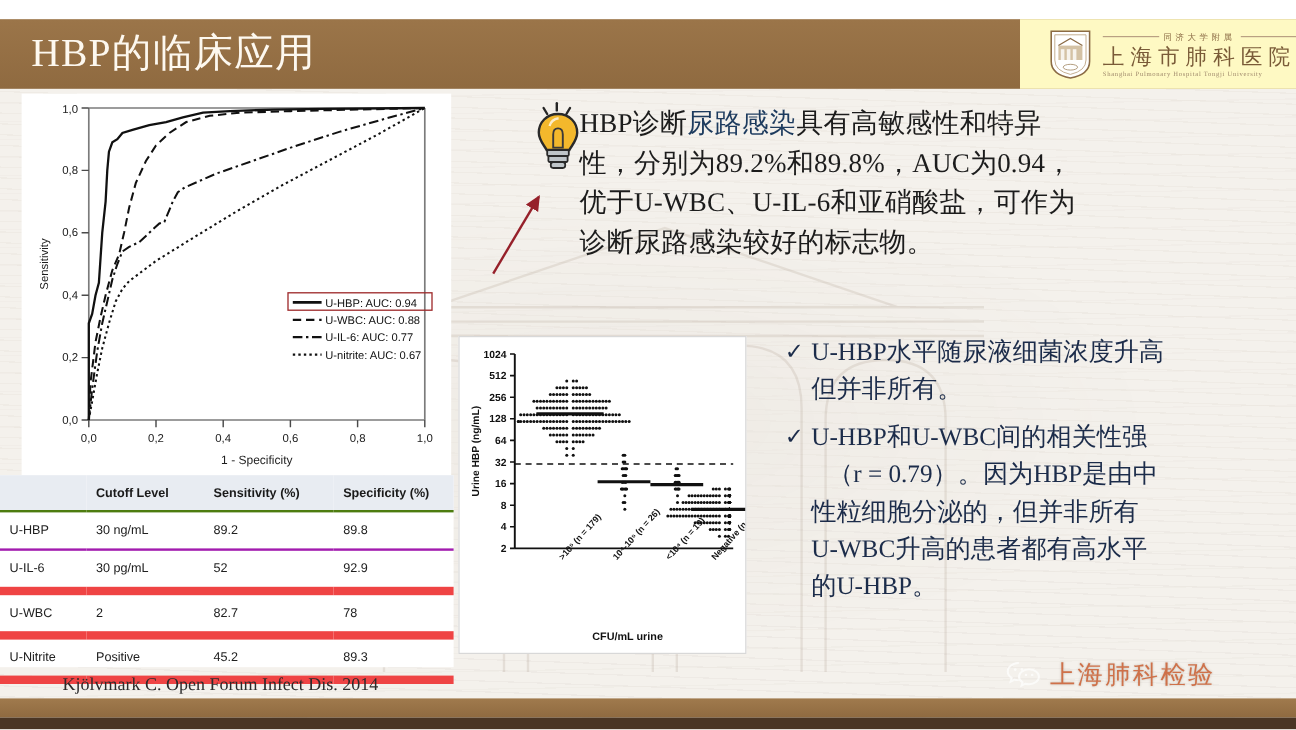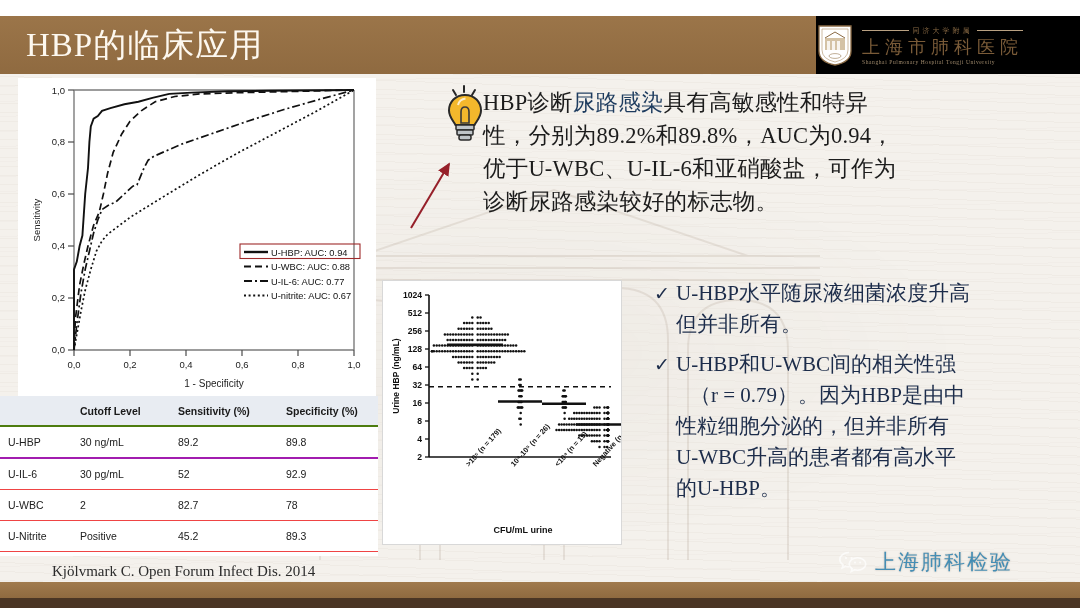--- a/index.html
+++ b/index.html
@@ -53,25 +53,25 @@
     left: 26px; top: 22px;
     font-size: 33px;
     color: #fdf8ef;
     letter-spacing: 1px;
     line-height: 46px;
     white-space: nowrap;
   }
   .logo-panel {
     position: absolute;
     right: 0; top: 16px;
-    width: 264px; height: 58px;
-    background: #000000;
+    width: 230px; height: 58px;
+    background: #fef9c3;
     display: flex;
     align-items: center;
-    padding-left: 1px;
+    padding-left: 24px;
   }
   .crest {
     width: 36px; height: 44px;
     flex: 0 0 auto;
     margin-right: 9px;
   }
   .logo-text { display: flex; flex-direction: column; justify-content: center; }
   .logo-sup {
     font-size: 7px; color: #8b6b45; letter-spacing: 3px;
     white-space: nowrap; margin-bottom: 1px;
@@ -103,21 +103,21 @@
   
   .watermark {
     position: absolute;
     left: 838px; top: 548px;
     display: flex; align-items: center;
     opacity: 0.72;
   }
   .wechat-ico { width: 30px; height: 24px; margin-right: 7px; }
   .wm-text {
     font-family: Liberation Serif, serif;
-    font-size: 21px; color: #0369a1; letter-spacing: 2px;
+    font-size: 21px; color: #c2410c; letter-spacing: 2px;
     text-shadow: 0 0 2px rgba(120,100,80,0.6);
     white-space: nowrap;
   }
 
   
   .roc-wrap {
     position: absolute;
     left: 18px; top: 78px;
     width: 358px; height: 318px;
     background: #ffffff;
@@ -141,21 +141,21 @@
     padding: 9px 4px 8px 8px;
     font-weight: bold;
     white-space: nowrap;
   }
   table.stats thead tr { border-bottom: 2px solid #4d7c0f; }
   table.stats tbody td {
     font-size: 10.5px;
     color: #202020;
     padding: 9px 4px 9px 8px;
     white-space: nowrap;
-    border-bottom: 1px solid #ef4444;
+    border-bottom: 7px solid #ef4444;
   }
   table.stats tbody tr.hilite td { border-bottom: 2px solid #a21caf; }
   table.stats col.c0 { width: 72px; }
   table.stats col.c1 { width: 98px; }
   table.stats col.c2 { width: 108px; }
 
   .citation {
     position: absolute;
     left: 52px; top: 563px;
     font-size: 15px;

